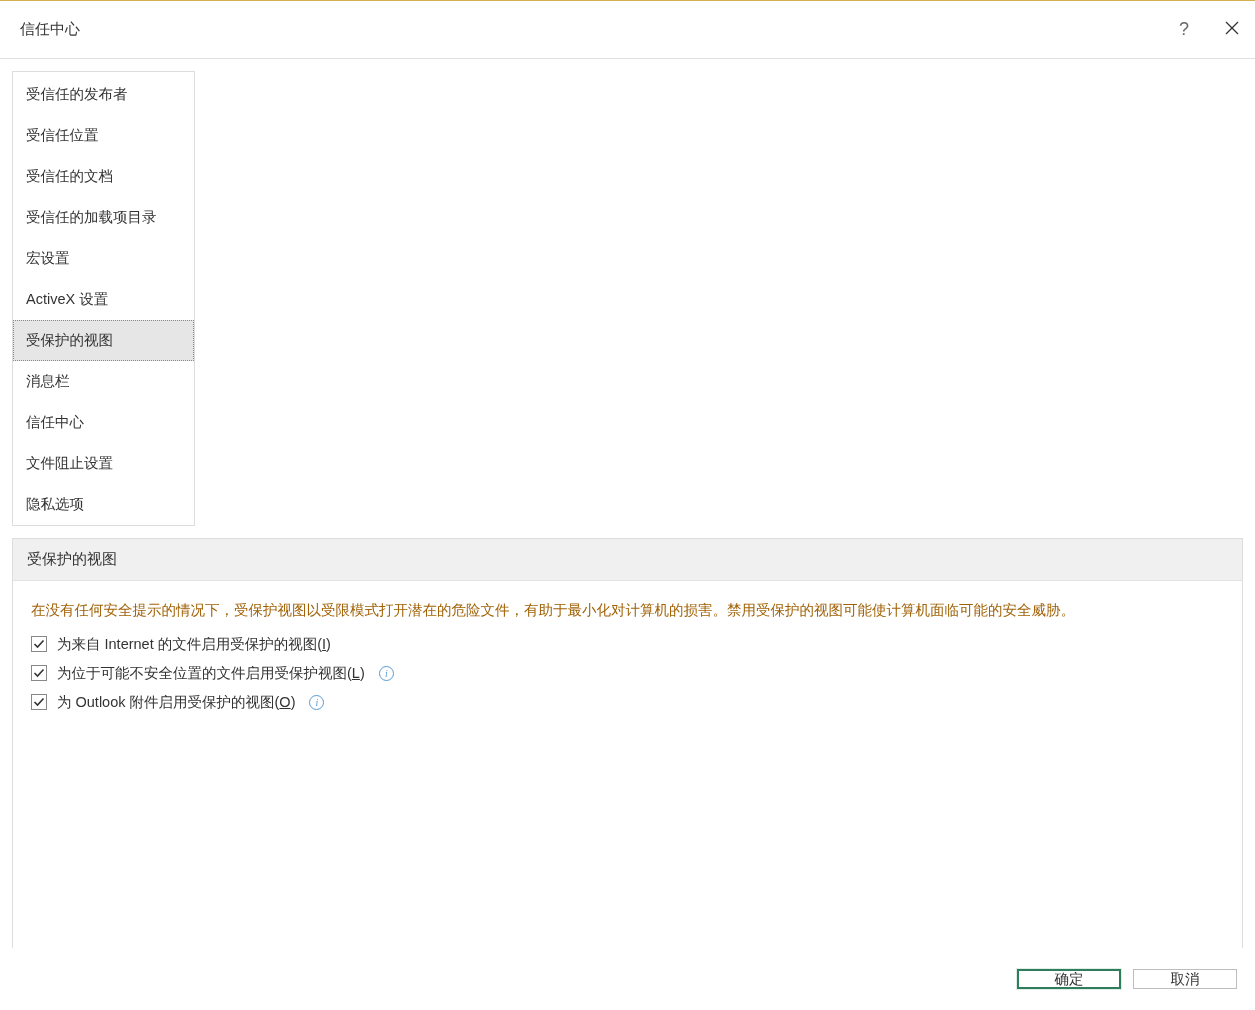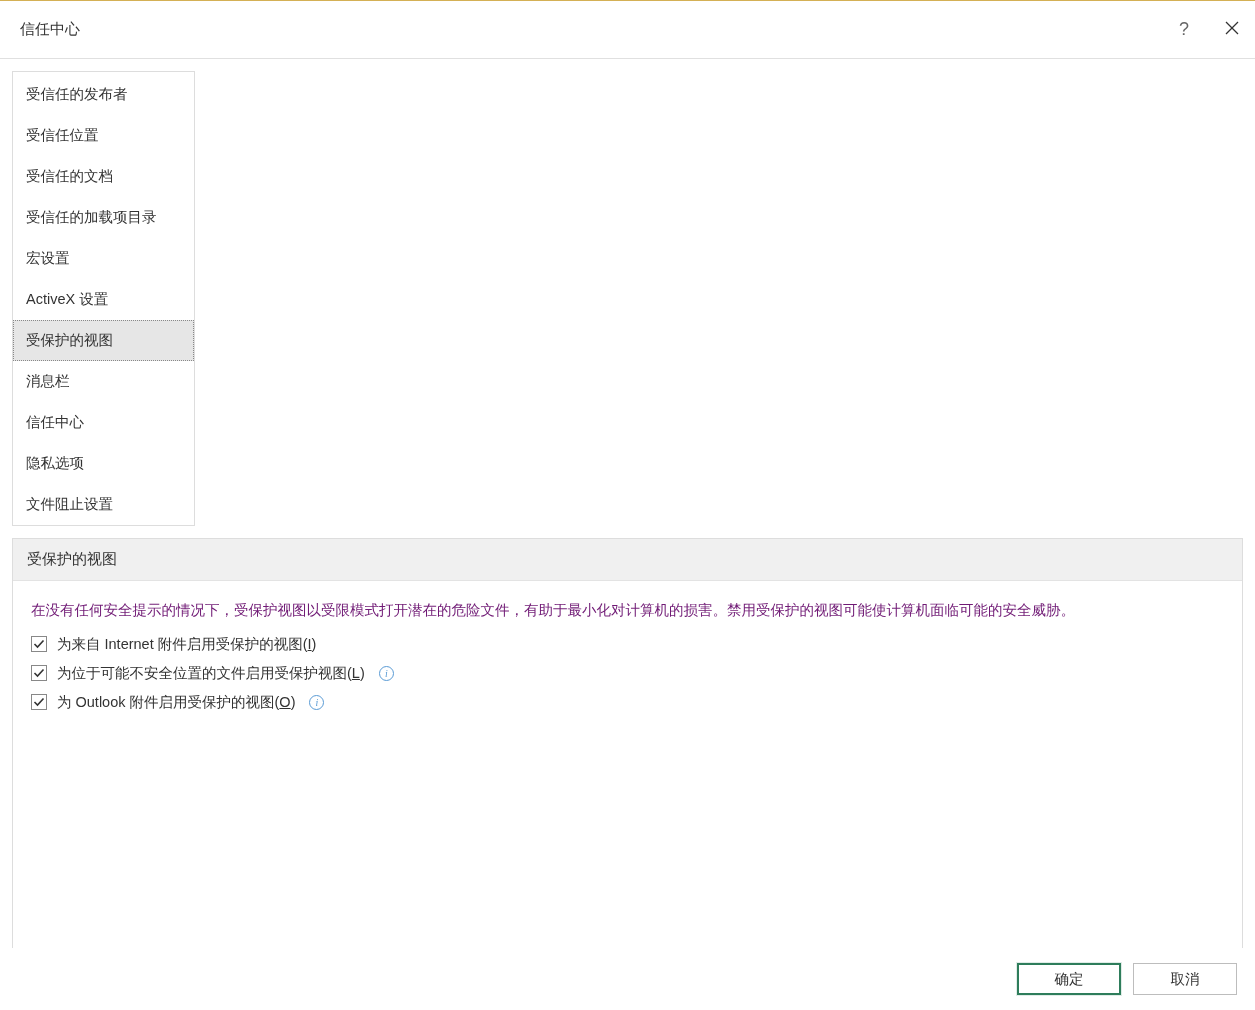--- a/index.html
+++ b/index.html
@@ -78,21 +78,21 @@
     padding: 11px 14px;
     font-size: 15px;
     color: #333;
     border-bottom: 1px solid #e3e3e3;
   }
   .section-body {
     padding: 16px 18px;
   }
   .desc {
     font-size: 14.5px;
-    color: #701a75;
+    color: #a16207;
     line-height: 1.9;
     margin-bottom: 10px;
   }
   .check-row {
     display: flex;
     align-items: center;
     margin: 10px 0;
     gap: 10px;
     font-size: 14.5px;
     color: #333;
@@ -133,21 +133,21 @@
     height: 62px;
     display: flex;
     justify-content: flex-end;
     align-items: center;
     padding: 0 18px;
     gap: 12px;
     background: #fff;
   }
   .btn {
     min-width: 104px;
-    height: 32px;
+    height: 20px;
     border: 1px solid #bdbdbd;
     background: #fff;
     font-size: 14.5px;
     color: #333;
     display: flex;
     align-items: center;
     justify-content: center;
     cursor: pointer;
     font-family: inherit;
   }
@@ -177,35 +177,35 @@
   <div class="sidebar" id="sidebar">
       <div class="item"><span>受信任的发布者</span></div>
       <div class="item"><span>受信任位置</span></div>
       <div class="item"><span>受信任的文档</span></div>
       <div class="item"><span>受信任的加载项目录</span></div>
       <div class="item"><span>宏设置</span></div>
       <div class="item"><span>ActiveX 设置</span></div>
       <div class="item selected"><span>受保护的视图</span></div>
       <div class="item"><span>消息栏</span></div>
       <div class="item"><span>信任中心</span></div>
+      <div class="item"><span>文件阻止设置</span></div>
       <div class="item"><span>隐私选项</span></div>
-      <div class="item"><span>文件阻止设置</span></div>
     </div>
   <div class="content">
     <div class="section-header">受保护的视图</div>
     <div class="section-body">
       <div class="desc">在没有任何安全提示的情况下，受保护视图以受限模式打开潜在的危险文件，有助于最小化对计算机的损害。禁用受保护的视图可能使计算机面临可能的安全威胁。</div>
       <div id="options">
           <div class="check-row">
             <span class="checkbox">
               <svg viewBox="0 0 12 12">
                 <polyline points="1.5,6 4.5,9 10.5,2.5" fill="none" stroke="#333" stroke-width="1.6"></polyline>
               </svg>
             </span>
-            <span><span>为来自 Internet 附件启用受保护的视图(</span><span class="underline">I</span><span>)</span></span>
+            <span><span>为来自 Internet 的文件启用受保护的视图(</span><span class="underline">I</span><span>)</span></span>
           </div>
           <div class="check-row">
             <span class="checkbox">
               <svg viewBox="0 0 12 12">
                 <polyline points="1.5,6 4.5,9 10.5,2.5" fill="none" stroke="#333" stroke-width="1.6"></polyline>
               </svg>
             </span>
             <span><span>为位于可能不安全位置的文件启用受保护视图(</span><span class="underline">L</span><span>)</span></span>
             <span class="info-icon">i</span>
           </div>

